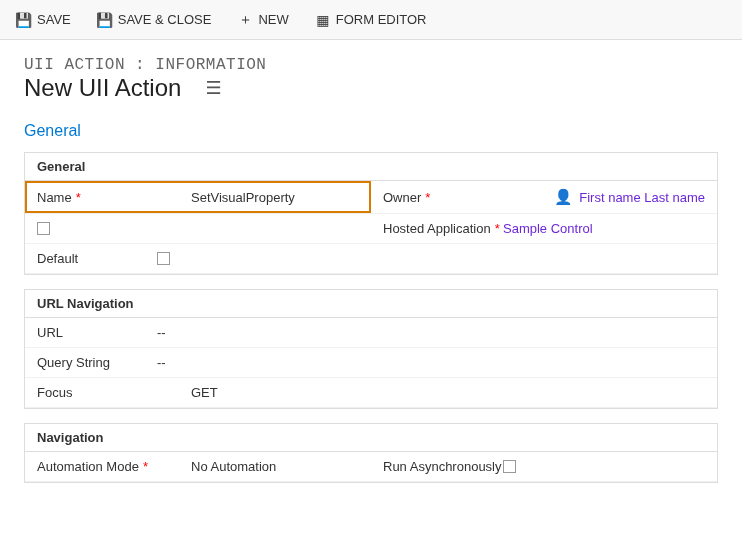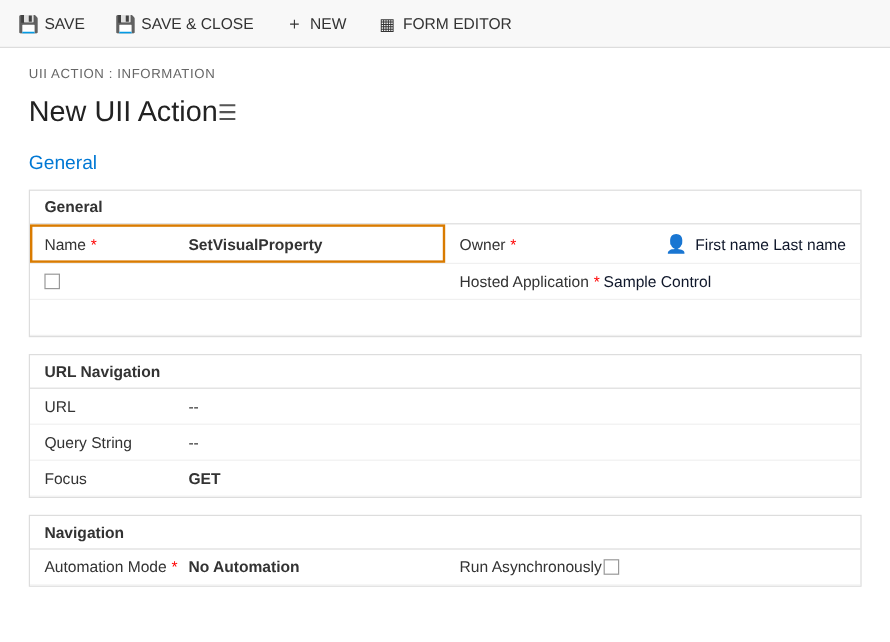--- a/index.html
+++ b/index.html
@@ -43,32 +43,33 @@
       font-size: 14px;
     }
 
     
     .page-content {
       padding: 16px 24px;
     }
 
     
     .breadcrumb {
-      font-size: 11px;
+      font-size: 16px;
       color: #666;
       text-transform: uppercase;
       letter-spacing: 0.5px;
-      margin-bottom: 12px;
+      margin-bottom: 0;
+      font-family: Liberation Mono, monospace;
     }
 
     
     .page-title-row {
       display: flex;
       align-items: center;
-      gap: 0;
+      gap: 24px;
       margin-bottom: 20px;
     }
     .page-title {
       font-size: 24px;
       font-weight: 300;
       color: #222;
     }
     .menu-icon {
       font-size: 18px;
       color: #555;
@@ -106,21 +107,21 @@
       color: red;
       font-size: 13px;
       margin-left: 2px;
     }
     .form-value {
       font-size: 13px;
       color: #333;
       font-weight: 600;
     }
     .form-value.link {
-      color: #0f172a;
+      color: #6d28d9;
       cursor: pointer;
       font-weight: 400;
     }
     .checkbox-cell {
       display: flex;
       align-items: center;
     }
     .form-checkbox {
       width: 13px;
       height: 13px;
@@ -157,21 +158,22 @@
       color: #333;
       font-size: 13px;
       display: flex;
       align-items: center;
     }
     .flat-value {
       color: #333;
       font-size: 13px;
     }
     .flat-value.bold {
-      font-weight: 700;
+      font-weight: 400;
+      margin-left: 34px;
     }
 
     
     .bordered-section {
       border: 1px solid #ddd;
       margin-bottom: 14px;
     }
     .section-title-bar {
       font-weight: 700;
       font-size: 13px;
@@ -246,20 +248,26 @@
       <div class="flat-cell">
         <span class="flat-label form-label">
           <span>Hosted Application</span>
             <span class="required-star">*</span>
         </span>
         <span class="flat-value form-value link">Sample Control</span>
       </div>
     </div>
 
     <div class="flat-row">
+      <div class="flat-cell">
+        <span class="flat-label form-label">Default</span>
+        <span class="checkbox-cell">
+          <span class="form-checkbox"></span>
+        </span>
+      </div>
       <div class="flat-cell"></div>
     </div>
   </div>
 
   <div class="bordered-section">
     <div class="section-title-bar">URL Navigation</div>
 
     <div class="flat-row">
       <div class="flat-cell">
         <span class="flat-label form-label">URL</span>

